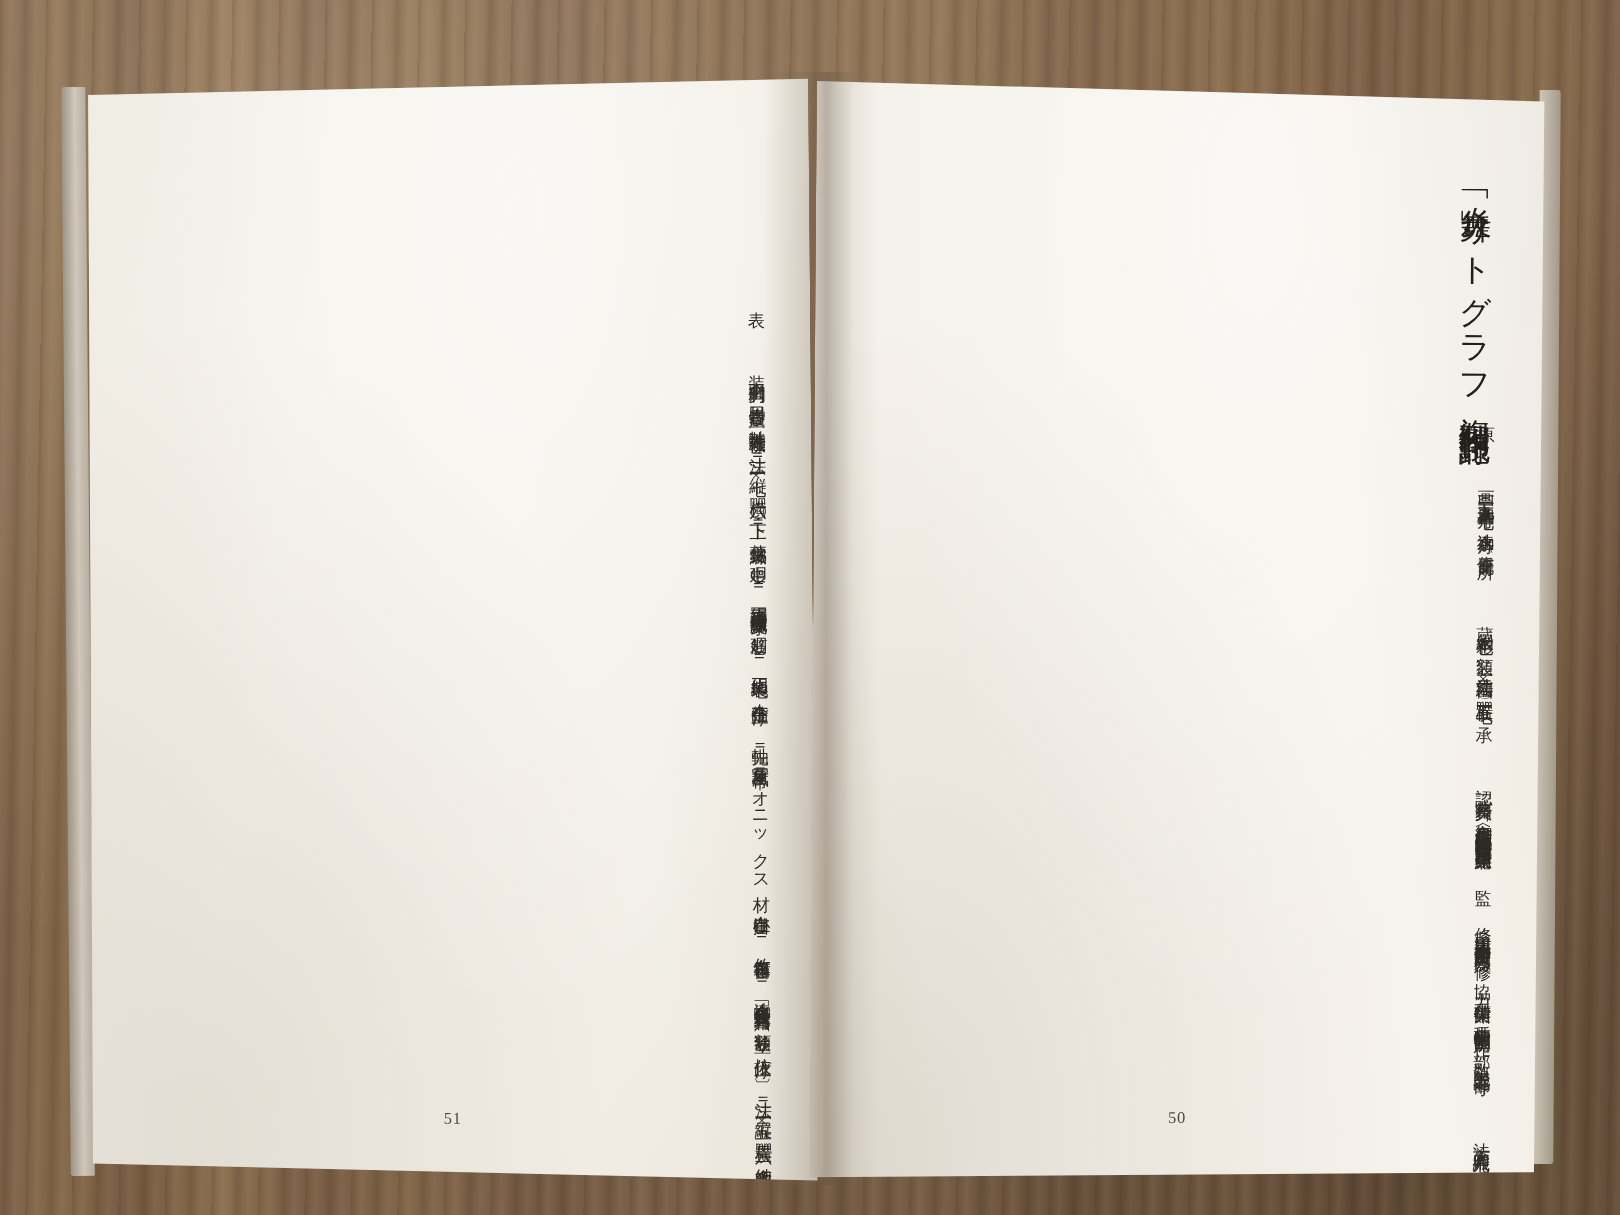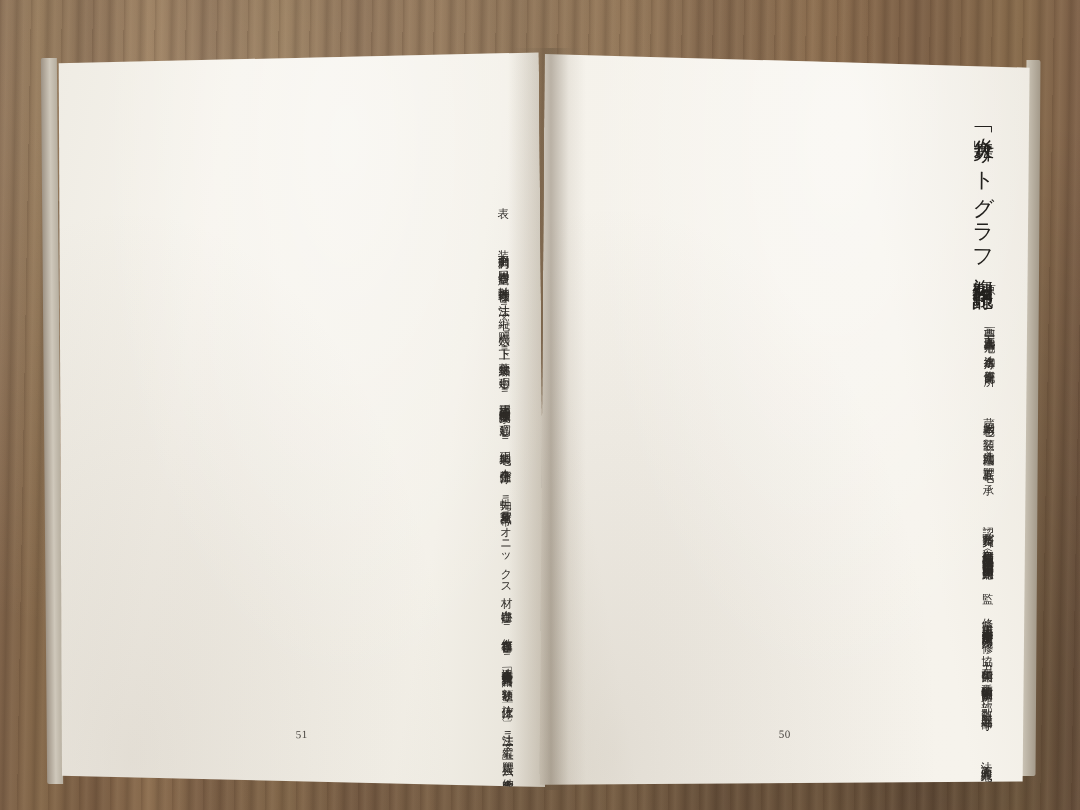--- a/index.html
+++ b/index.html
@@ -183,21 +183,21 @@
     right: 30px;
     height: 500px;
     display: flex;
     flex-direction: row;
     align-items: flex-start;
   }
 
   
   .folio {
     position: absolute;
-    bottom: 52px;
+    bottom: 40px;
     font-size: 11px;
     color: #4a4641;
     letter-spacing: 0.05em;
   }
   #folio-left { left: 50%; transform: translateX(-50%); }
   #folio-right { left: 50%; transform: translateX(-50%); margin-top: 18px; }
 
   
   .paper-tex {
     position: absolute;

